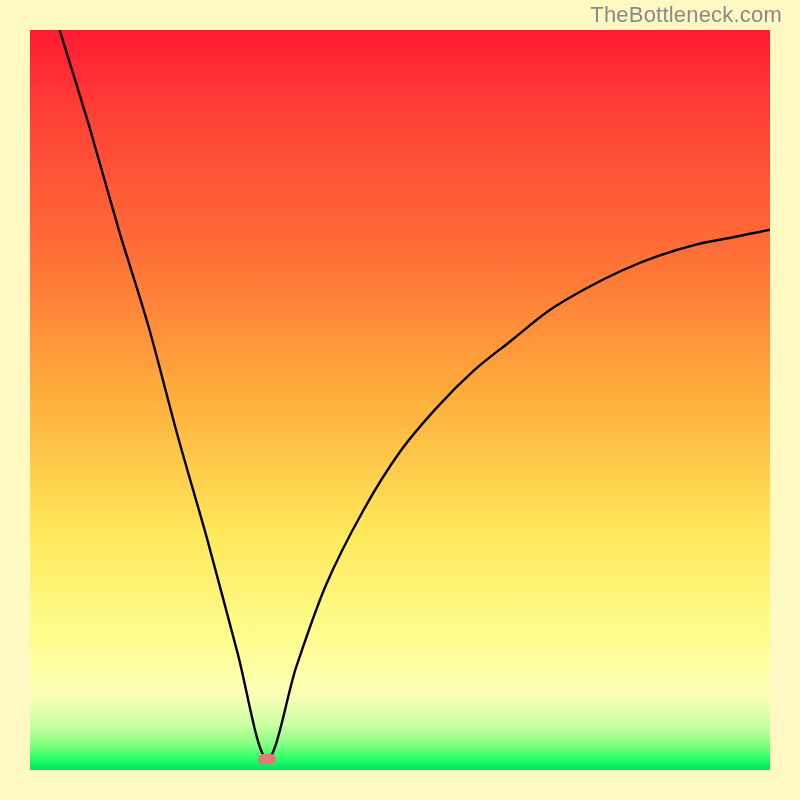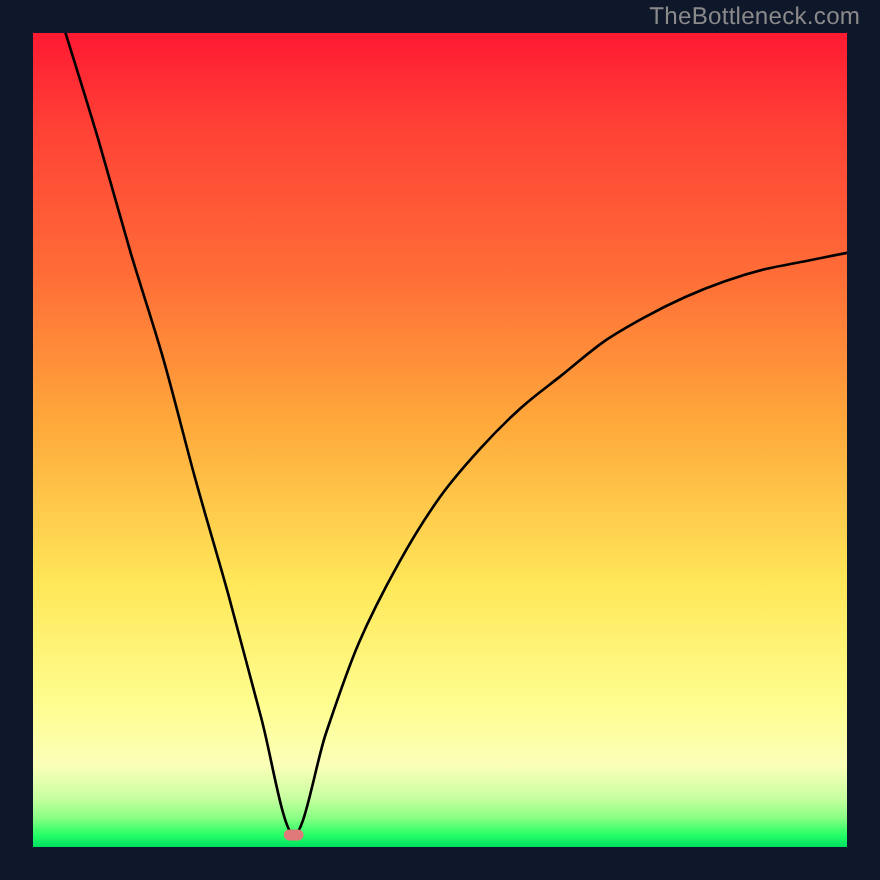--- a/index.html
+++ b/index.html
@@ -6,21 +6,21 @@
     margin: 0;
     padding: 0;
     width: 800px;
     height: 800px;
     background: #000000;
     overflow: hidden;
   }
   .outer {
     width: 800px;
     height: 800px;
-    background: #0f172a;
+    background: #fef9c3;
     position: relative;
   }
   .attribution {
     position: absolute;
     top: 2px;
     right: 18px;
     font-family: Arial, Helvetica, sans-serif;
     font-size: 22px;
     color: #8a8a8a;
     letter-spacing: 0.2px;

